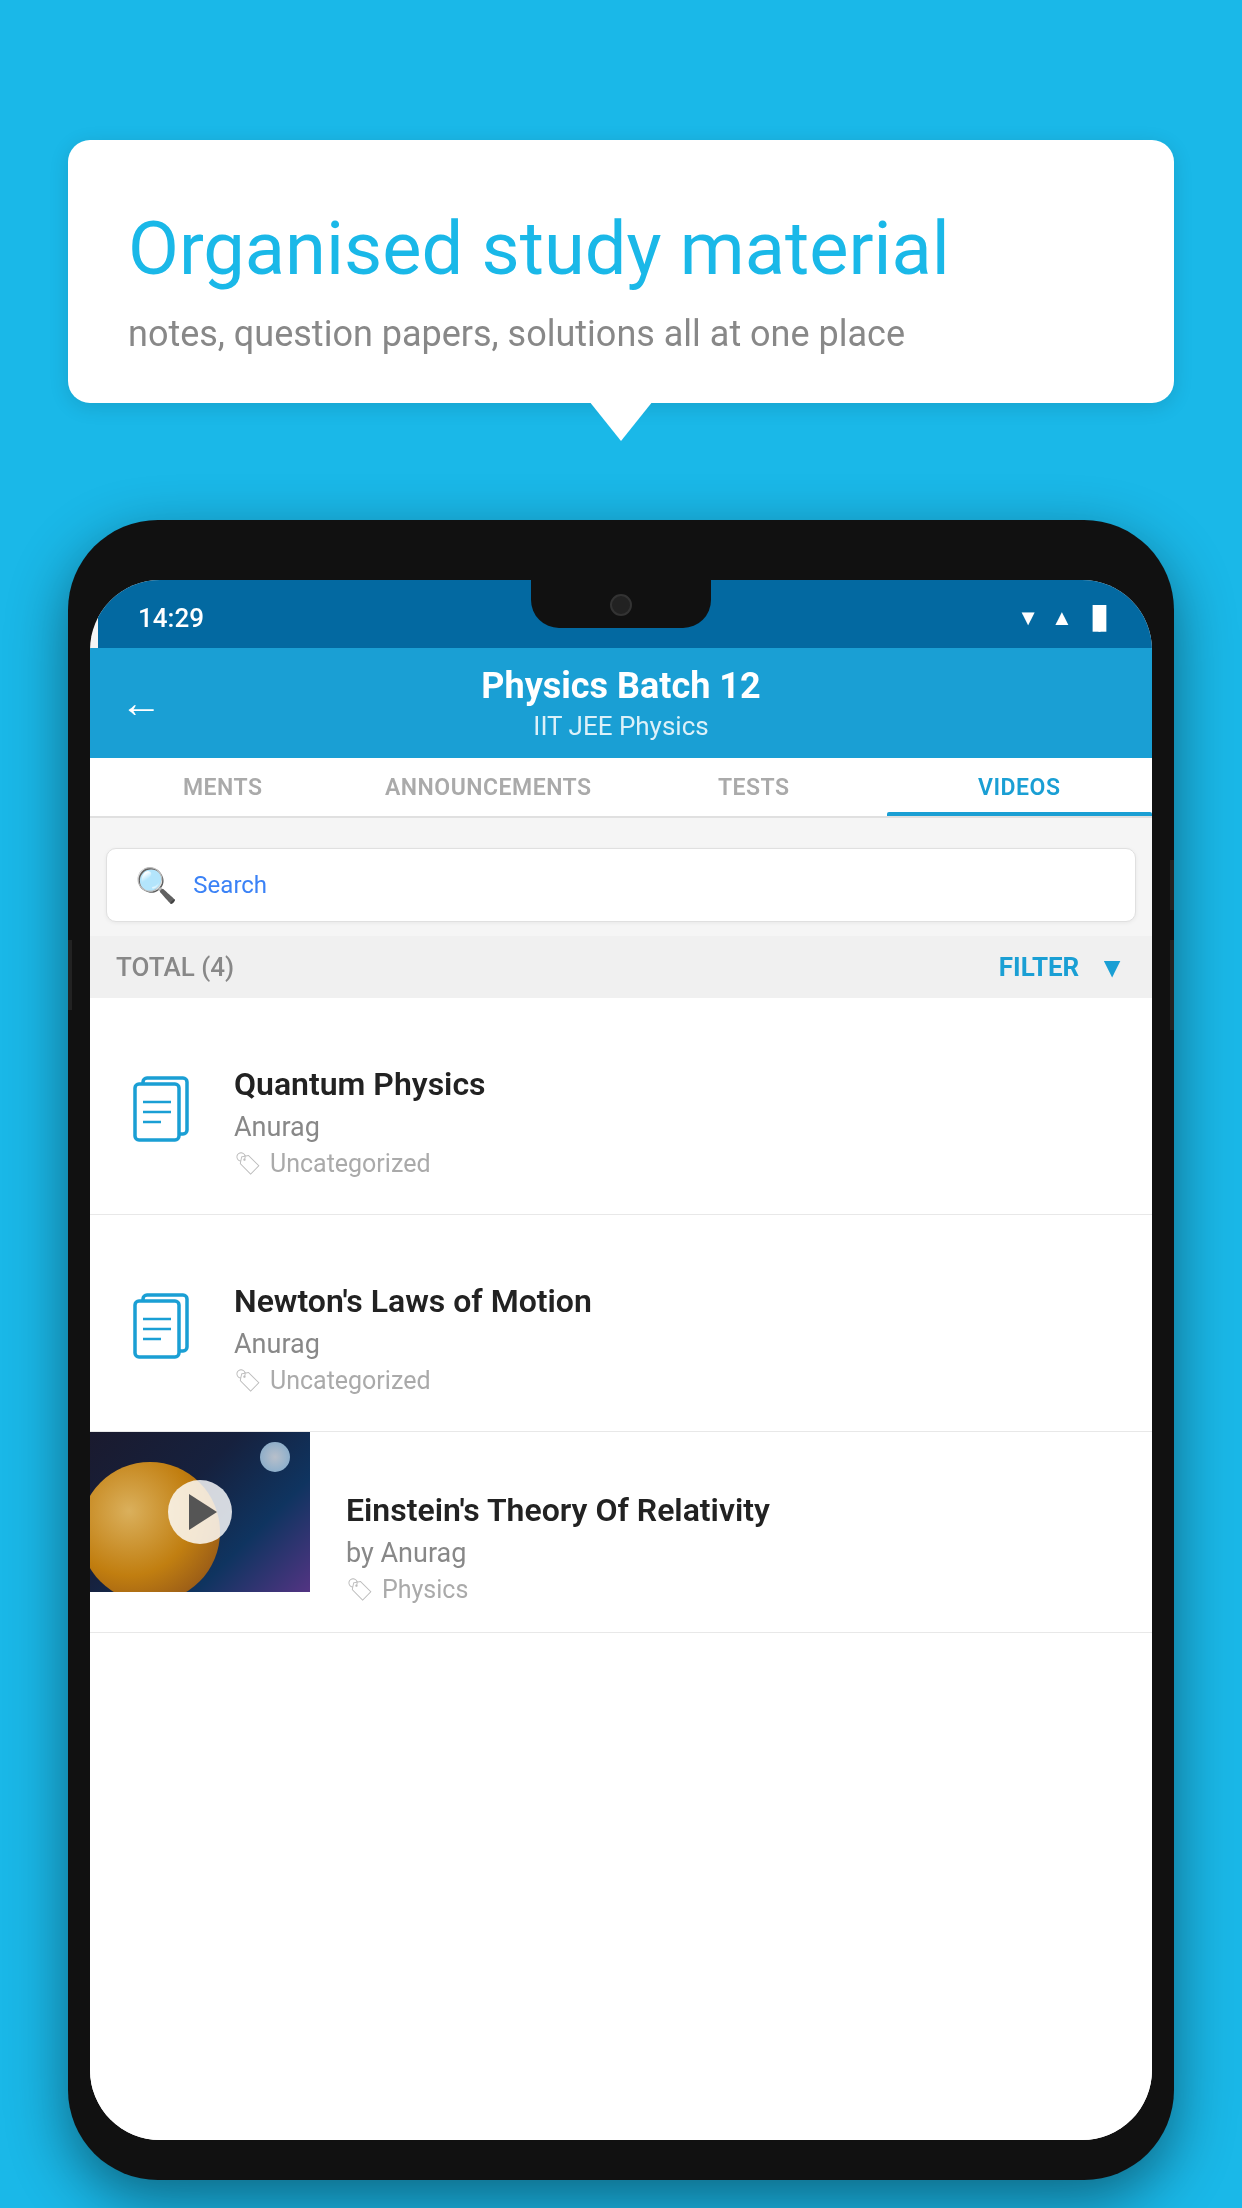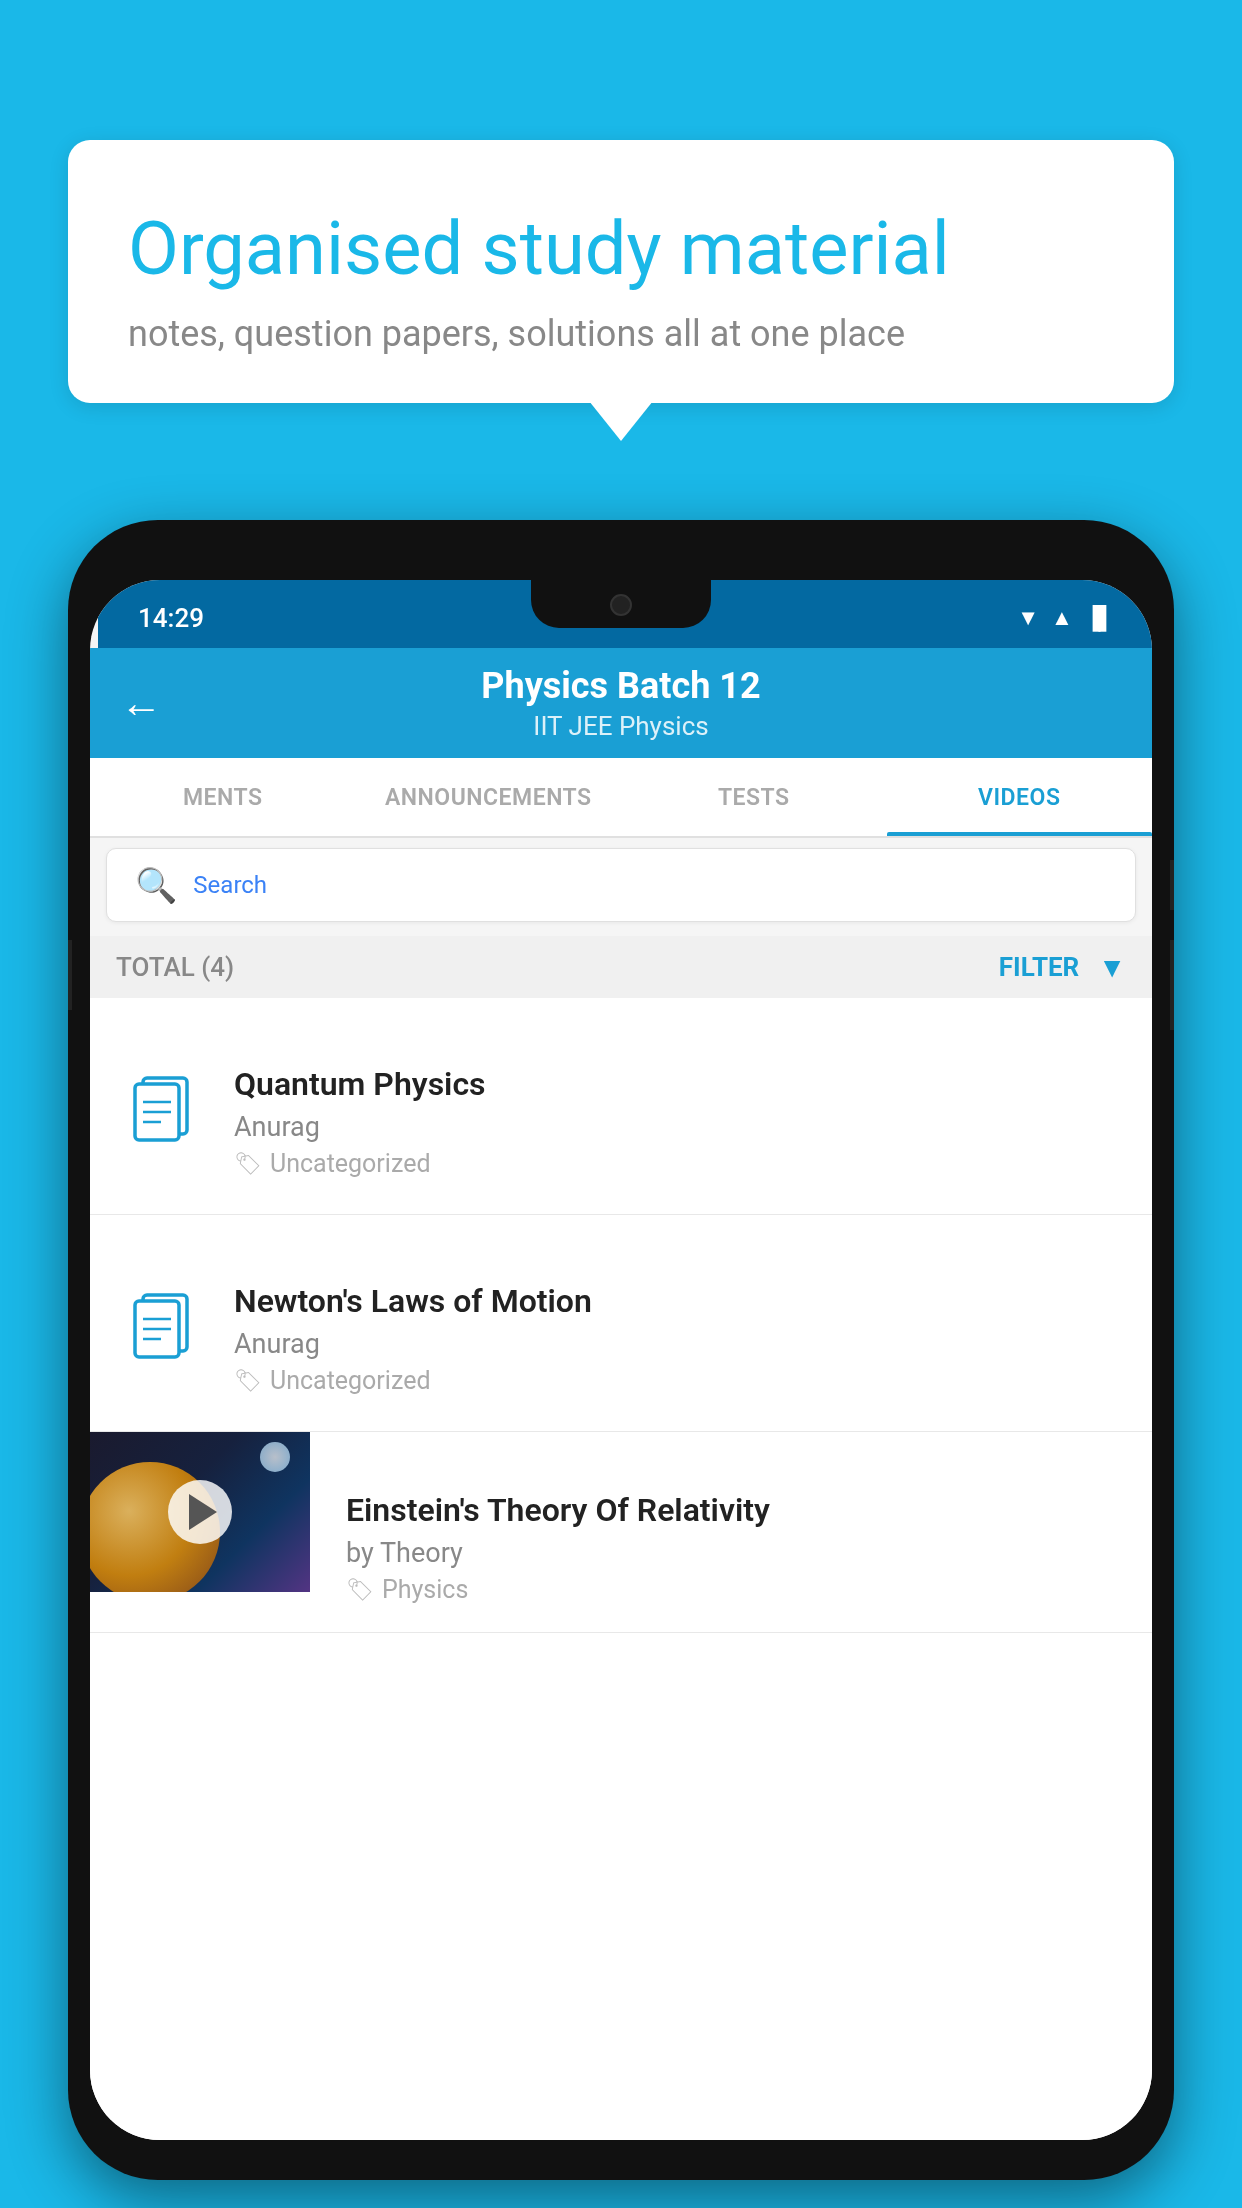--- a/index.html
+++ b/index.html
@@ -157,21 +157,21 @@
       font-size: 26px;
       margin-top: 4px;
     }
 
     
     .tabs {
       position: absolute;
       top: 178px;
       left: 0;
       right: 0;
-      height: 80px;
+      height: 60px;
       background: white;
       display: flex;
       align-items: stretch;
       border-bottom: 2px solid #e0e0e0;
     }
     .tab {
       flex: 1;
       display: flex;
       align-items: center;
       justify-content: center;
@@ -510,21 +510,21 @@
       <div class="video-item-thumb">
         <div class="thumb-img">
           <div class="thumb-planet"></div>
           <div class="thumb-glow"></div>
           <div class="play-btn">
             <div class="play-triangle"></div>
           </div>
         </div>
         <div class="thumb-info video-info">
           <div class="video-title">Einstein's Theory Of Relativity</div>
-          <div class="video-author">by Theory</div>
+          <div class="video-author">by Anurag</div>
           <div class="video-tag">
             <span class="tag-icon">🏷</span>
             <span>Physics</span>
           </div>
         </div>
       </div>
 
     </div>
 
   </div>

